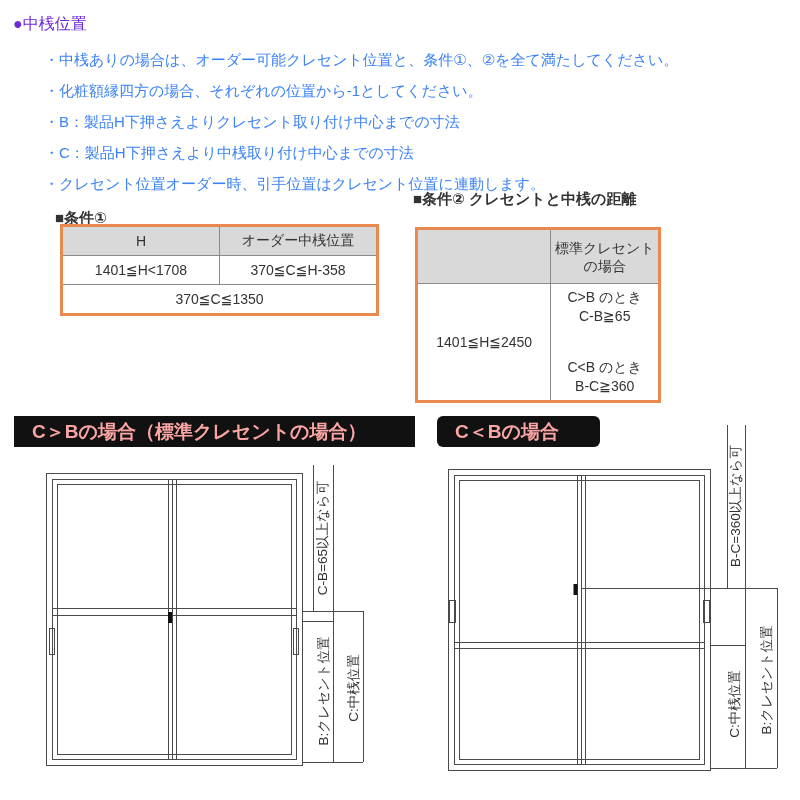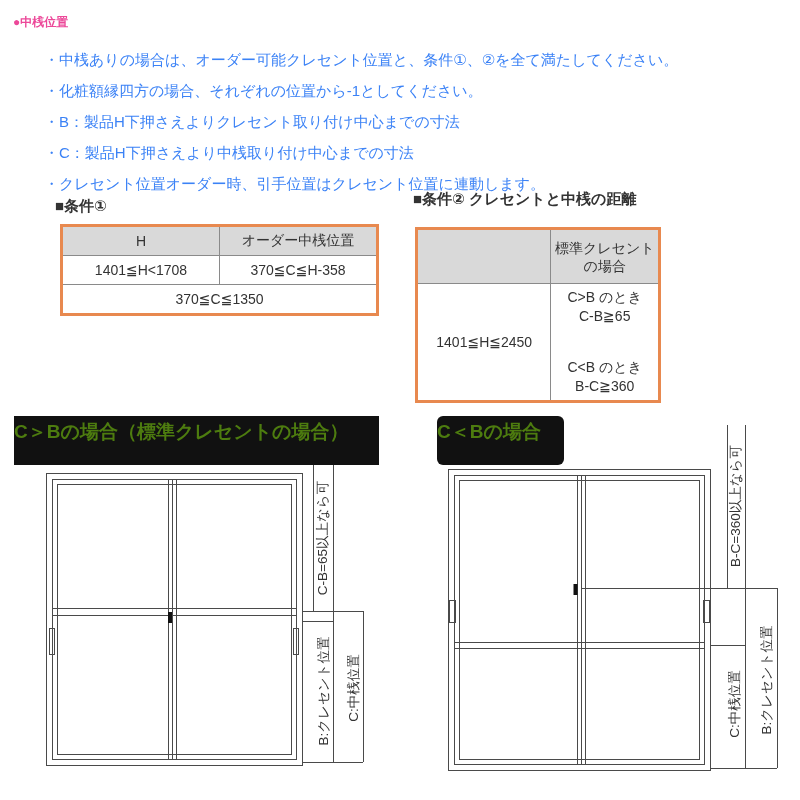--- a/index.html
+++ b/index.html
@@ -3,47 +3,47 @@
 <meta charset="utf-8">
 <style>
   html,body{margin:0;padding:0;background:#fff;}
   #canvas{
     position:relative;width:800px;height:800px;background:#ffffff;
     font-family:"Liberation Sans","DejaVu Sans",sans-serif;color:#333;
     overflow:hidden;
   }
   .abs{position:absolute;}
   
-  .main-heading{left:13px;top:14px;font-size:12px;font-weight:bold;color:#ec4899;}
+  .main-heading{left:13px;top:14px;font-size:16px;font-weight:normal;color:#6d28d9;}
   .notes{left:44px;top:44px;width:740px;}
   .note-item{height:31px;line-height:31px;font-size:15px;color:#3b82f6;white-space:nowrap;}
   
   .sub-title{font-size:15px;font-weight:bold;color:#333;white-space:nowrap;}
-  #cond1-title{left:55px;top:197px;}
+  #cond1-title{left:55px;top:209px;}
   #cond2-title{left:413px;top:190px;}
   
   .otable{border:3px solid #e8894f;background:#fff;}
   #t1{left:60px;top:224px;width:313px;}
   .t-row{display:flex;}
   .t-cell{display:flex;align-items:center;justify-content:center;font-size:14px;color:#333;text-align:center;}
   #t1 .t-row{height:28px;}
   #t1 .t-row + .t-row{border-top:1px solid #8a8a8a;}
   #t1 .t-cell{flex:1;}
   #t1 .t-cell + .t-cell{border-left:1px solid #8a8a8a;}
   .hdr{background:#d9d9d9;}
   #t2{left:415px;top:227px;width:240px;}
   #t2 .t-row.header{height:53px;}
   #t2 .t-row.body{height:116px;border-top:1px solid #8a8a8a;}
   #t2 .c1{width:133px;}
   #t2 .c2{width:107px;border-left:1px solid #8a8a8a;line-height:18px;}
   .cond-stack{display:flex;flex-direction:column;align-items:center;gap:32px;}
   .cond-group{text-align:center;line-height:19px;}
   
-  .bar-title{height:49px;line-height:31px;background:#111;color:#4d7c0f;
-    font-size:19px;font-weight:bold;padding:0 0;white-space:nowrap;overflow:hidden;}
+  .bar-title{height:31px;line-height:31px;background:#111;color:#fca5a5;
+    font-size:19px;font-weight:bold;padding:0 18px;white-space:nowrap;overflow:hidden;}
   #bar-left{left:14px;top:416px;width:365px;}
   #bar-right{left:437px;top:416px;width:127px;border-radius:6px;}
   
   svg{display:block;}
   svg line, svg rect.frame{stroke:#4a4a4a;stroke-width:1;fill:none;shape-rendering:crispEdges;}
   svg text{font-family:"Liberation Sans","DejaVu Sans",sans-serif;font-size:13.5px;fill:#333;}
   #svg-left{left:30px;top:455px;}
   #svg-right{left:430px;top:410px;}
 </style>
 </head>

